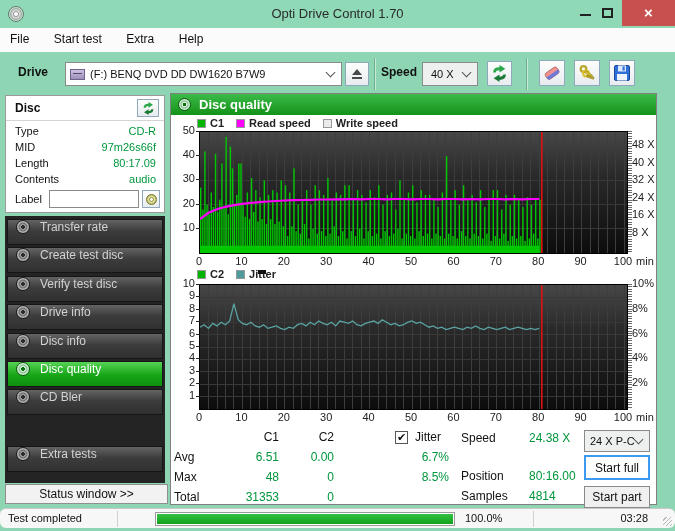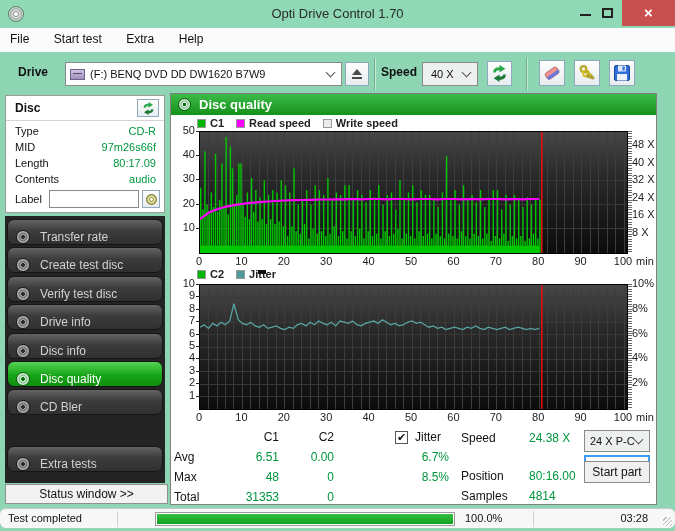--- a/index.html
+++ b/index.html
@@ -38,22 +38,22 @@
   
   .disc-panel{left:5px;top:95px;width:160px;height:118px;background:#fff;border:1px solid #9a9a9a;box-sizing:border-box;padding-left:12px;}
   .disc-panel .hdr{position:absolute;left:9px;top:5px;font-size:12px;font-weight:bold;color:#111;}
   .panel-sep{position:absolute;left:0;top:24px;width:100%;height:1px;background:#d4d4d4;}
   .dfield{position:absolute;left:9px;font-size:11px;color:#111;}
   .dvalue{position:absolute;right:8px;font-size:11px;color:#00963c;text-align:right;}
   .label-input{position:absolute;left:43px;top:94px;width:90px;height:18px;border:1px solid #8a8a8a;background:#fff;box-sizing:border-box;}
   .disc-btn{position:absolute;left:136px;top:94px;width:18px;height:18px;}
   .mini-refresh{position:absolute;left:131px;top:3px;width:22px;height:18px;}
   .side-rail{left:5px;top:216px;width:160px;height:267px;background:#242424;}
-  .side-btn{position:absolute;left:2px;width:156px;height:26px;border-radius:7px;border:1px solid #161616;box-sizing:border-box;
-    background:linear-gradient(180deg,#646464,#3c3c3c 45%,#303030);display:flex;align-items:flex-end;}
+  .side-btn{position:absolute;left:2px;width:156px;height:26px;border-radius:0;border:1px solid #161616;box-sizing:border-box;
+    background:linear-gradient(180deg,#646464,#3c3c3c 45%,#303030);display:flex;align-items:flex-start;}
   .side-btn .txt{font-size:12px;color:#d2d2d2;margin-left:10px;}
   .side-btn.active{background:linear-gradient(180deg,#55d455,#17a517 55%,#0e8f0e);}
   .side-btn.active .txt{color:#fff;}
   .cd-dark{width:14px;height:14px;border-radius:50%;margin-left:8px;flex:none;
     background:radial-gradient(circle,#2c2c2c 0 19%,#a8a8a8 26%,#6e6e6e 45%,#bdbdbd 62%,#4f4f4f 100%);
     border:1px solid #1c1c1c;box-sizing:border-box;}
   .cd-lite{width:14px;height:14px;border-radius:50%;margin-left:8px;flex:none;
     background:radial-gradient(circle,#0d6e0d 0 19%,#e8ffe8 26%,#7fbf8f 45%,#dff2df 62%,#5a9a68 100%);
     border:1px solid #0b5c0b;box-sizing:border-box;}
   .status-win-btn{left:5px;top:484px;width:163px;height:20px;background:#f2f2f2;border:1px solid #8f8f8f;
@@ -566,21 +566,21 @@
   <span class="st" style="left:290px;top:375px;">Position</span>
   <span class="stv" style="left:358px;top:375px;">80:16.00</span>
   <span class="st" style="left:290px;top:395px;">Samples</span>
   <span class="stv" style="left:358px;top:395px;">4814</span>
 
   <div class="combo combo-gray ctl-select" style="padding-left:5px;overflow:hidden;white-space:nowrap;">
     <span style="overflow:hidden;white-space:nowrap;max-width:44px;display:inline-block;">24 X P-CAV</span>
     <span class="chev"></span>
   </div>
   <div class="btn focused" style="top:361px;height:25px;line-height:22px;">Start full</div>
-  <div class="btn" style="top:367px;height:22px;line-height:20px;">Start part</div>
+  <div class="btn" style="top:392px;height:22px;line-height:20px;">Start part</div>
 <div class="tick-label tick-left" style="left: 2px; top: 30px; width: 22px;">50</div>
     <div class="tick-label tick-left" style="left: 2px; top: 54.2px; width: 22px;">40</div>
     <div class="tick-label tick-left" style="left: 2px; top: 78.4px; width: 22px;">30</div>
     <div class="tick-label tick-left" style="left: 2px; top: 102.6px; width: 22px;">20</div>
     <div class="tick-label tick-left" style="left: 2px; top: 126.8px; width: 22px;">10</div>
     <div class="tick-label " style="left: 461px; top: 43.794px;">48 X</div>
     <div class="tick-label " style="left: 461px; top: 61.702px;">40 X</div>
     <div class="tick-label " style="left: 461px; top: 79.126px;">32 X</div>
     <div class="tick-label " style="left: 461px; top: 96.792px;">24 X</div>
     <div class="tick-label " style="left: 461px; top: 114.458px;">16 X</div>

